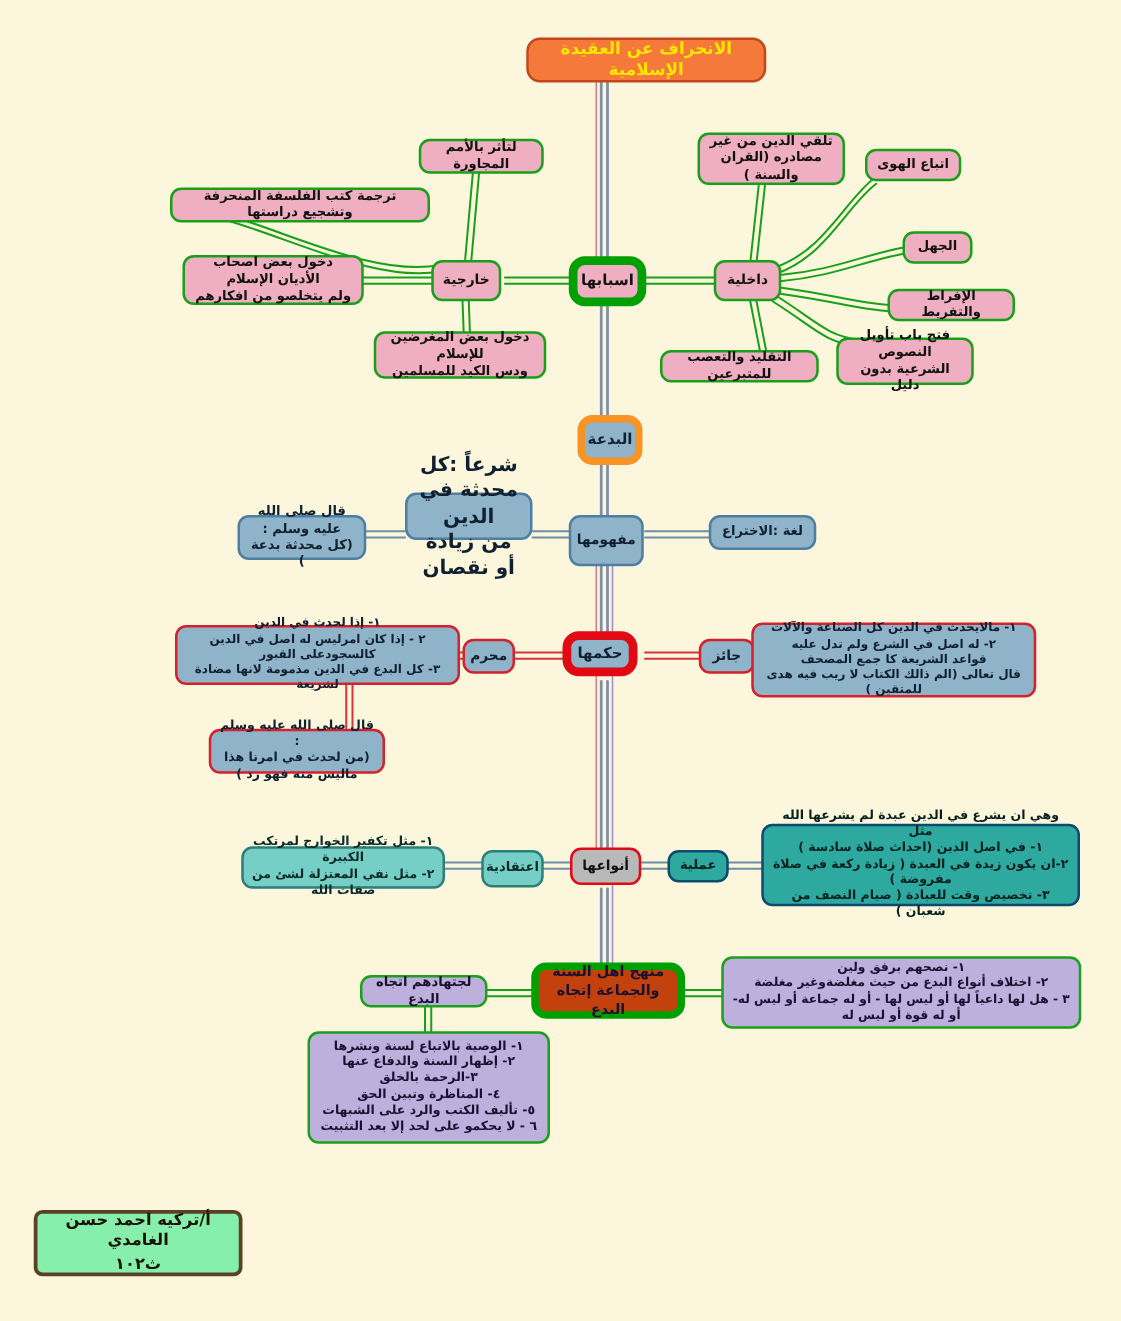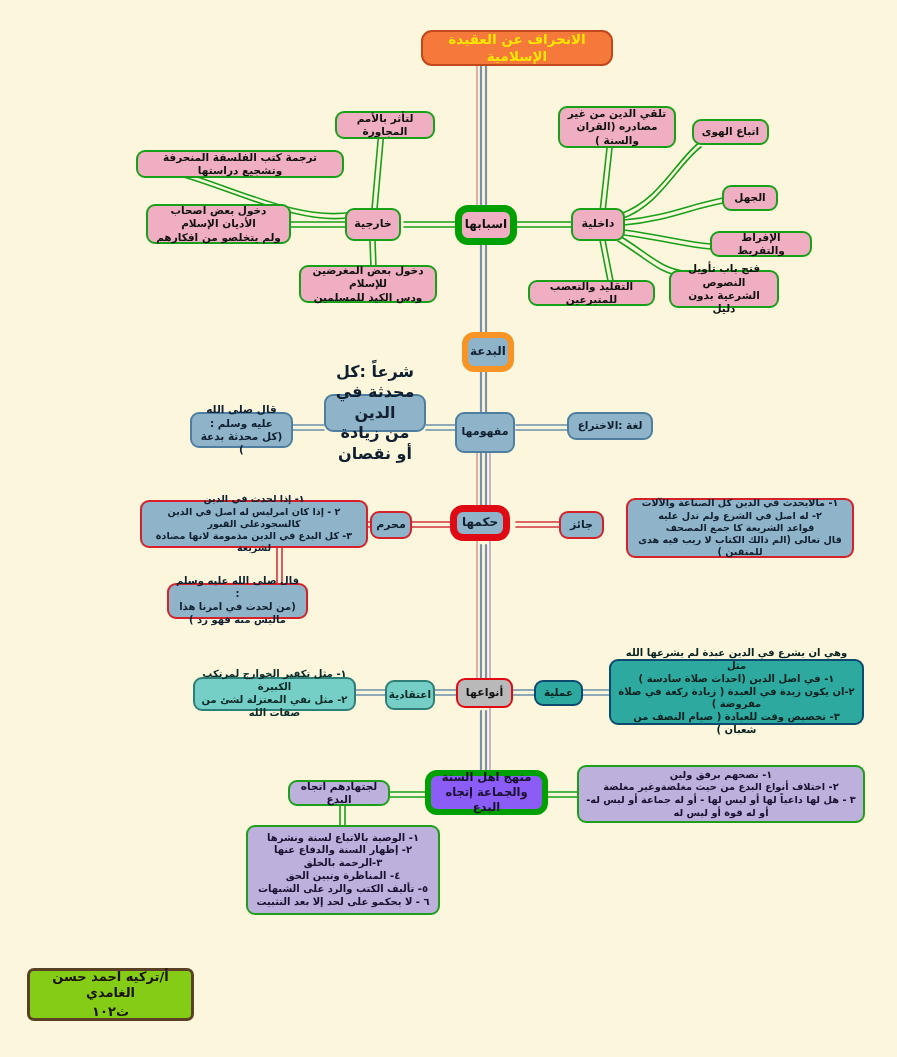--- a/index.html
+++ b/index.html
@@ -34,22 +34,22 @@
   .n-pinkgreen{background:#F0AEC2;border:2px solid #19A019;color:#111;font-size:11px;}
   .n-hub-green{background:#F0AEC2;border:7px solid #00A000;color:#111;font-size:12px;border-radius:13px;}
   .n-orange-hub{background:#8FB3C9;border:6px solid #F79425;color:#123;font-size:12px;border-radius:12px;}
   .n-blue{background:#8FB3C9;border:2px solid #4E7FA0;color:#102030;font-size:11px;}
   .n-blue-red{background:#8FB3C9;border:2px solid #D4212B;color:#102030;font-size:11px;}
   .n-hub-red{background:#8FB3C9;border:7px solid #E00A14;color:#102030;font-size:12px;border-radius:13px;}
   .n-teal{background:#76CFC6;border:2px solid #2E7F77;color:#0A2A28;font-size:11px;}
   .n-teal-dark{background:#2EA9A0;border:2px solid #0c4a6e;color:#05201E;font-size:11px;}
   .n-grey-red{background:#B9B9B9;border:2px solid #E00A14;color:#111;font-size:11px;}
   .n-lav{background:#BDB0DC;border:2px solid #1CA01C;color:#1A1030;font-size:11px;}
-  .n-hub-lav{background:#8b5cf6;border:6px solid #00A000;color:#1A1030;font-size:11.5px;border-radius:12px;}
-  .n-tan{background:#84cc16;border:3px solid #5A4126;color:#1B1206;font-size:13px;border-radius:7px;}
+  .n-hub-lav{background:#c2410c;border:6px solid #00A000;color:#1A1030;font-size:11.5px;border-radius:12px;}
+  .n-tan{background:#86efac;border:3px solid #5A4126;color:#1B1206;font-size:13px;border-radius:7px;}
 
   .sig{position:absolute;}
 </style>
 </head>
 <body>
 
 <div id="canvas">
 
   <svg class="links" viewBox="0 0 897 1057">
     <g fill="none" stroke-linecap="round">
@@ -189,21 +189,21 @@
   <div class="node n-blue" style="left:324px;top:394px;width:102px;height:38px;font-size:16px;">شرعاً :كل محدثة في الدين
 من زيادة أو نقصان</div>
 
   <div class="node n-blue" style="left:190px;top:412px;width:103px;height:36px;font-size:10.5px;">قال صلى الله عليه وسلم :
 (كل محدثة بدعة )</div>
 
   <div class="node n-hub-red" style="left:450px;top:505px;width:60px;height:36px;">حكمها</div>
 
   <div class="node n-blue-red" style="left:559px;top:511px;width:45px;height:28px;">جائز</div>
 
-  <div class="node n-blue-red" style="left:626px;top:498px;width:228px;height:60px;font-size:9.6px;">١- مالايحدث في الدين كل الصناعة والآلات
+  <div class="node n-blue-red" style="left:601px;top:498px;width:228px;height:60px;font-size:9.6px;">١- مالايحدث في الدين كل الصناعة والآلات
 ٢-  له اصل في الشرع ولم تدل عليه
 قواعد الشريعة كا جمع المصحف
 قال تعالى (الم ذالك الكتاب لا ريب فيه هدى للمتقين )</div>
 
   <div class="node n-blue-red" style="left:370px;top:511px;width:42px;height:28px;">محرم</div>
 
   <div class="node n-blue-red" style="left:140px;top:500px;width:228px;height:48px;font-size:9.6px;">١- إذا لحدث في الدين
 ٢ - إذا كان امرليس له اصل في الدين كالسجودعلى القبور
 ٣- كل البدع في الدين مذمومة لانها مضادة لشريعة</div>
 

